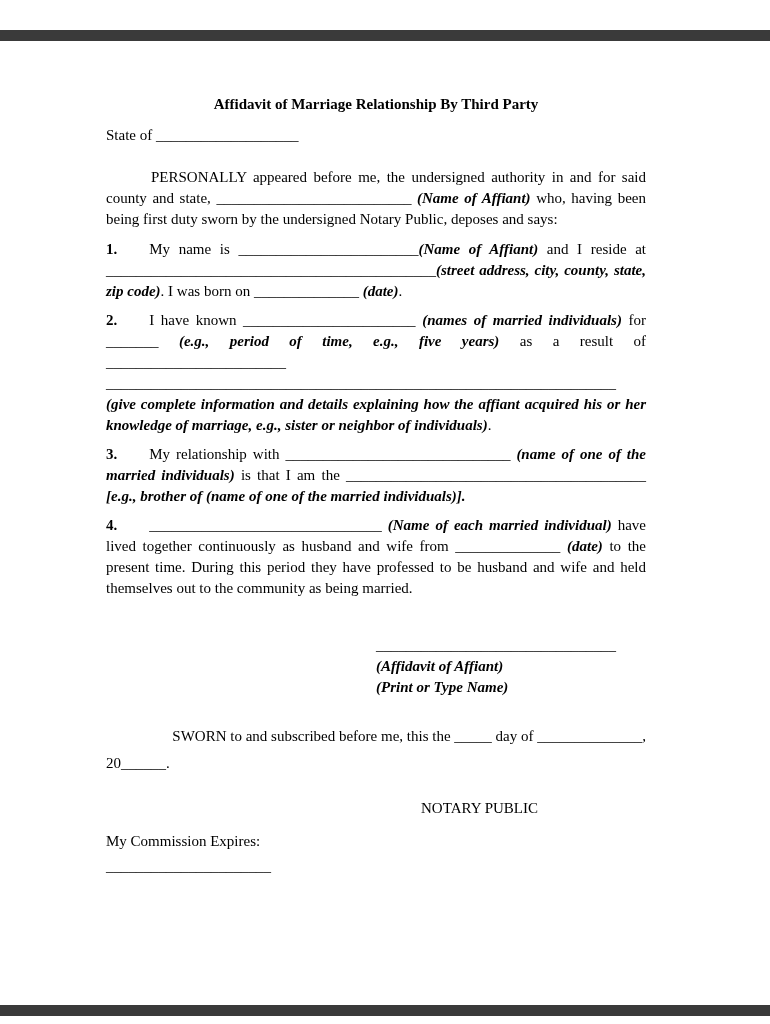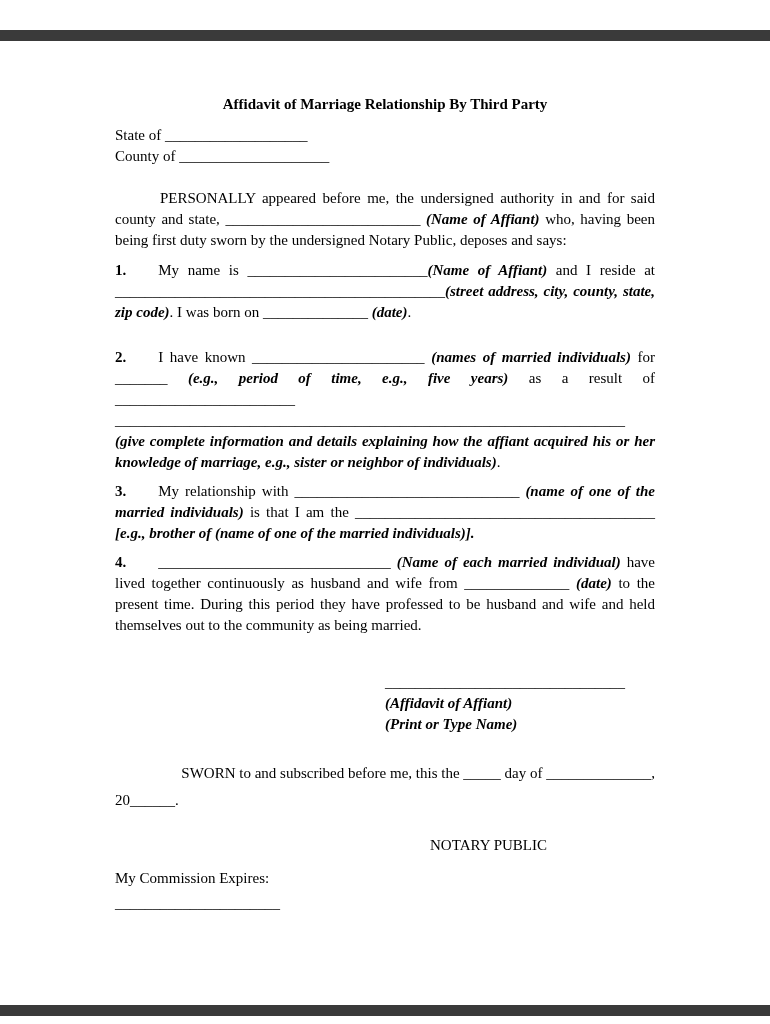--- a/index.html
+++ b/index.html
@@ -23,21 +23,21 @@
     width: 770px;
     height: 11px;
     background: #3a3a3a;
   }
   .bar-top { top: 30px; }
   .bar-bottom { top: 1005px; }
 
   .content {
     position: absolute;
     top: 0;
-    left: 115px;
+    left: 106px;
     width: 540px;
   }
 
   .title {
     margin-top: 94px;
     text-align: center;
     font-weight: bold;
     line-height: 21px;
   }
 
@@ -47,21 +47,21 @@
   .para {
     margin: 0;
     line-height: 21px;
     text-align: justify;
     overflow-wrap: break-word;
   }
   .indent { text-indent: 45px; }
 
   .m-intro { margin-top: 21px; }
   .m-item1 { margin-top: 9px; }
-  .m-item2 { margin-top: 24px; }
+  .m-item2 { margin-top: 8px; }
   .m-item3 { margin-top: 8px; }
   .m-item4 { margin-top: 8px; }
 
   .sig-block {
     margin-left: 270px;
     margin-top: 36px;
     line-height: 21px;
   }
   .sig-gap { margin-top: 22px; }
 
@@ -88,21 +88,20 @@
 
 <div class="page">
 
   <div class="bar bar-top" style="background: rgb(58, 58, 58);"></div>
 
   <div class="content">
 
     <div class="title">Affidavit of Marriage Relationship By Third Party</div>
 
     <div class="hline first"><span class="n">State of ___________________</span></div>
-    <div class="hline"><span class="n">County of ____________________</span></div>
 
     <p class="para indent m-intro"><span class="n">PERSONALLY appeared before me, the undersigned authority in and for said county and state, __________________________ </span><span class="bi">(Name of Affiant)</span><span class="n"> who, having been being first duty sworn by the undersigned Notary Public, deposes and says:</span></p>
 
     <p class="para m-item1"><span class="b">1.</span><span class="tab"></span><span class="n">My name is ________________________</span><span class="bi">(Name of Affiant)</span><span class="n"> and I reside at ____________________________________________</span><span class="bi">(street address, city, county, state, zip code)</span><span class="n">. I was born on ______________ </span><span class="bi">(date)</span><span class="n">.</span></p>
 
     <p class="para m-item2"><span class="b">2.</span><span class="tab"></span><span class="n">I have known _______________________ </span><span class="bi">(names of married individuals)</span><span class="n"> for _______ </span><span class="bi">(e.g., period of time, e.g., five years)</span><span class="n"> as a result of ________________________ ____________________________________________________________________ </span><span class="bi">(give complete information and details explaining how the affiant acquired his or her knowledge of marriage, e.g., sister or neighbor of individuals)</span><span class="n">.</span></p>
 
     <p class="para m-item3"><span class="b">3.</span><span class="tab"></span><span class="n">My relationship with ______________________________ </span><span class="bi">(name of one of the married individuals)</span><span class="n"> is that I am the ________________________________________ </span><span class="bi">[e.g., brother of (name of one of the married individuals)].</span></p>
 
     <p class="para m-item4"><span class="b">4.</span><span class="tab"></span><span class="n">_______________________________ </span><span class="bi">(Name of each married individual)</span><span class="n"> have lived together continuously as husband and wife from ______________ </span><span class="bi">(date)</span><span class="n"> to the present time. During this period they have professed to be husband and wife and held themselves out to the community as being married.</span></p>

